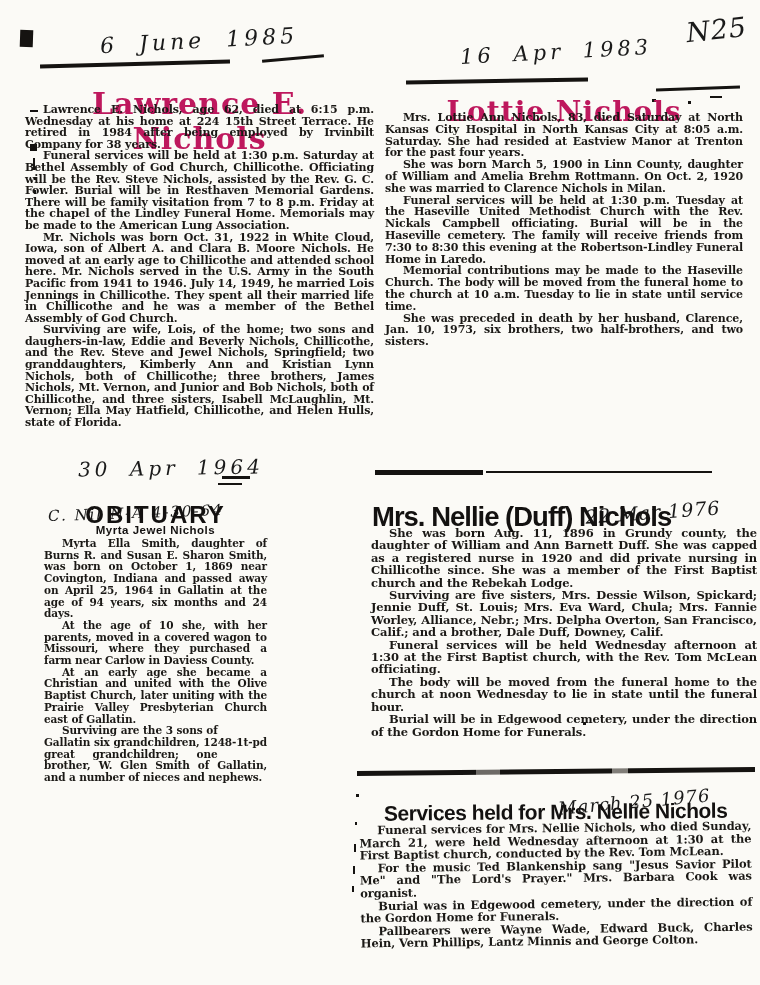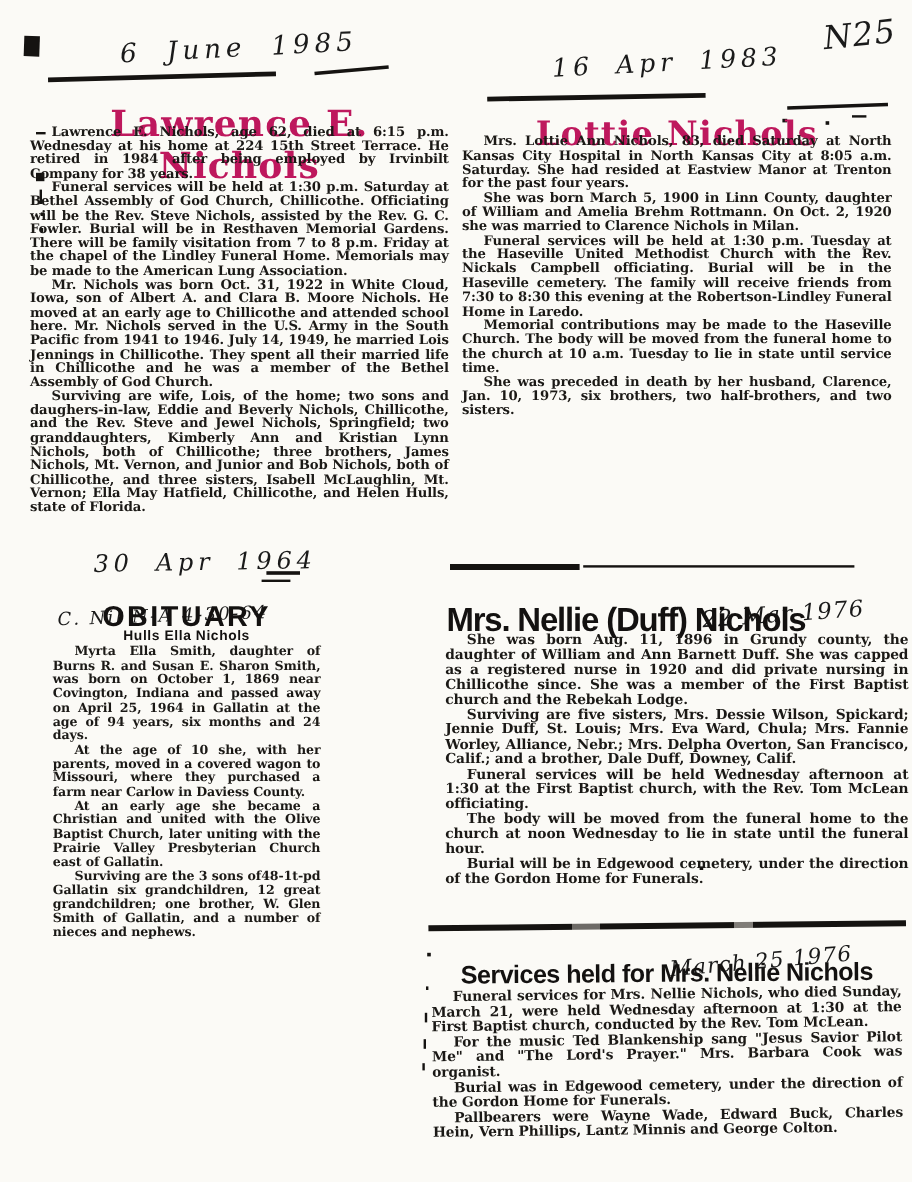--- a/index.html
+++ b/index.html
@@ -71,21 +71,21 @@
   .m-l5{left:34px;top:190px;width:2px;height:4px;}
   .m-s1{left:356px;top:794px;width:3px;height:3px;}
   .m-s2{left:355px;top:822px;width:2px;height:3px;}
   .m-s3{left:354px;top:844px;width:2px;height:8px;}
   .m-s4{left:353px;top:866px;width:2px;height:8px;}
   .m-s5{left:352px;top:886px;width:2px;height:6px;}
   .m-lh1{left:652px;top:99px;width:4px;height:3px;}
   .m-lh2{left:688px;top:101px;width:3px;height:3px;}
   .m-lh3{left:710px;top:96px;width:12px;height:2px;}
   .m-nd{left:583px;top:722px;width:3px;height:3px;}
-  .footer-code{float:right;text-indent:0;}
+  .footer-code{float:right;text-indent:0;margin-top:12px;}
 </style>
 </head>
 <body>
 
 <div class="page">
 
   <div class="mark blob-topleft"></div>
   <div class="mark m-l1"></div>
   <div class="mark m-l2"></div>
   <div class="mark m-l3"></div>
@@ -129,21 +129,21 @@
   <h1 class="head-serif lottie-head">Lottie Nichols</h1>
   <div class="clip-body lottie-body">
     <p>Mrs. Lottie Ann Nichols, 83, died Saturday at North Kansas City Hospital in North Kansas City at 8:05 a.m. Saturday. She had resided at Eastview Manor at Trenton for the past four years.</p>
     <p>She was born March 5, 1900 in Linn County, daughter of William and Amelia Brehm Rottmann. On Oct. 2, 1920 she was married to Clarence Nichols in Milan.</p>
     <p>Funeral services will be held at 1:30 p.m. Tuesday at the Haseville United Methodist Church with the Rev. Nickals Campbell officiating. Burial will be in the Haseville cemetery. The family will receive friends from 7:30 to 8:30 this evening at the Robertson-Lindley Funeral Home in Laredo.</p>
     <p>Memorial contributions may be made to the Haseville Church. The body will be moved from the funeral home to the church at 10 a.m. Tuesday to lie in state until service time.</p>
     <p>She was preceded in death by her husband, Clarence, Jan. 10, 1973, six brothers, two half-brothers, and two sisters.</p>
   </div>
 
   <h1 class="head-sans obituary-head">OBITUARY</h1>
-  <div class="head-sans myrta-subhead">Hulls Ella Nichols</div>
+  <div class="head-sans myrta-subhead">Myrta Jewel Nichols</div>
   <div class="clip-body myrta-body">
     <p>Myrta Ella Smith, daughter of Burns R. and Susan E. Sharon Smith, was born on October 1, 1869 near Covington, Indiana and passed away on April 25, 1964 in Gallatin at the age of 94 years, six months and 24 days.</p>
     <p>At the age of 10 she, with her parents, moved in a covered wagon to Missouri, where they purchased a farm near Carlow in Daviess County.</p>
     <p>At an early age she became a Christian and united with the Olive Baptist Church, later uniting with the Prairie Valley Presbyterian Church east of Gallatin.</p>
     <p><span class="footer-code">48-1t-pd</span><span>Surviving are the 3 sons of Gallatin six grandchildren, 12 great grandchildren; one brother, W. Glen Smith of Gallatin, and a number of nieces and nephews.</span></p>
   </div>
 
   <h1 class="head-sans nellie-head">Mrs. Nellie (Duff) Nichols</h1>
   <div class="clip-body nellie-body">
     <p>She was born Aug. 11, 1896 in Grundy county, the daughter of William and Ann Barnett Duff. She was capped as a registered nurse in 1920 and did private nursing in Chillicothe since. She was a member of the First Baptist church and the Rebekah Lodge.</p>

